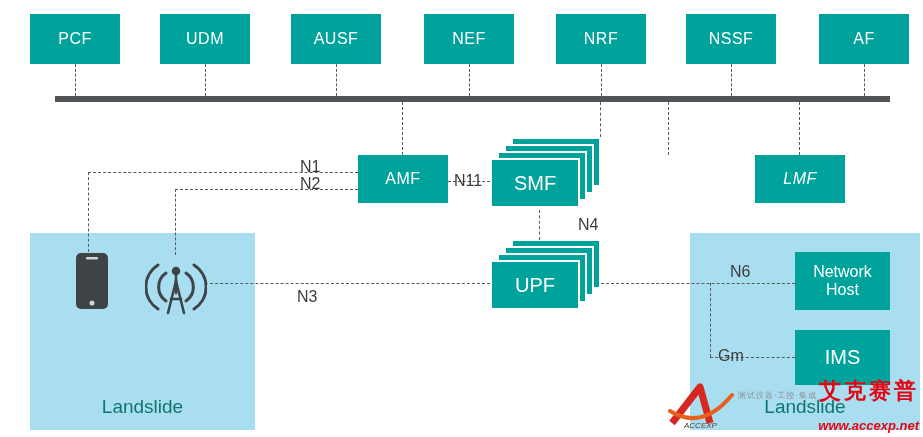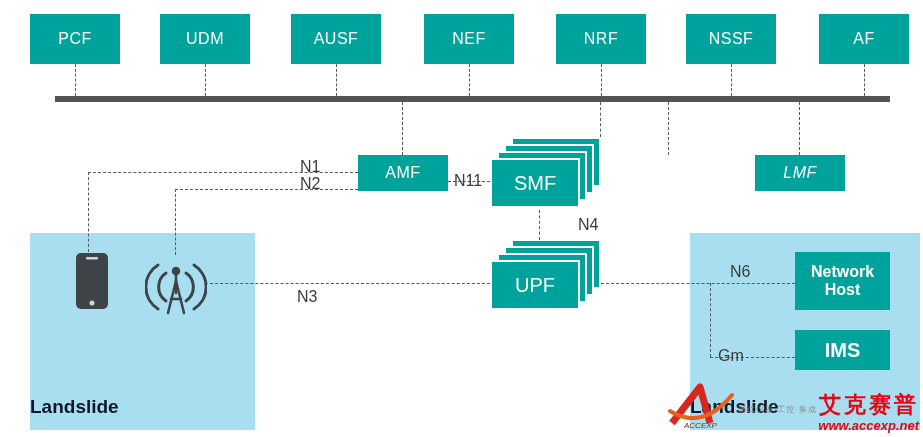--- a/index.html
+++ b/index.html
@@ -9,53 +9,53 @@
     --line:#58595B;
     --red:#E30613;
   }
   *{box-sizing:border-box;}
   body{margin:0;background:#fff;font-family:"Liberation Sans", sans-serif;}
   .stage{position:relative;width:923px;height:437px;background:#fff;overflow:hidden;}
 
   
   .nf{position:absolute;background:var(--teal);color:#fff;display:flex;align-items:center;justify-content:center;font-size:16px;letter-spacing:.5px;}
   .top-box{width:90px;height:50px;top:14px;}
-  .mid-box{width:90px;height:36px;top:155px;}
+  .mid-box{width:90px;height:48px;top:155px;}
 
   
   .stack-layer{position:absolute;width:90px;height:50px;background:var(--teal);border:2px solid #fff;}
   .stack-front{display:flex;align-items:center;justify-content:center;color:#fff;font-size:20px;}
 
   
   .bus{position:absolute;left:55px;top:96px;width:835px;height:6px;background:var(--bus);}
 
   
   .dash-v{position:absolute;width:0;border-left:1.6px dashed var(--line);}
   .dash-h{position:absolute;height:0;border-top:1.6px dashed var(--line);}
 
   
   .iface{position:absolute;font-size:16px;color:#3c3c3c;}
 
   
-  .zone{position:absolute;background:var(--light-blue);font-weight:bold;}
-  .zone-label{position:absolute;bottom:12px;left:0;width:100%;color:#0f172a;font-size:19px;}
+  .zone{position:absolute;background:var(--light-blue);}
+  .zone-label{position:absolute;bottom:12px;left:0;width:100%;text-align:center;color:#0f766e;font-size:19px;}
 
   .inner-box{position:absolute;background:var(--teal);color:#fff;display:flex;align-items:center;justify-content:center;text-align:center;}
   .nh-box{left:105px;top:19px;width:95px;height:58px;font-size:16px;line-height:1.15;}
-  .ims-box{left:105px;top:97px;width:95px;height:40px;font-size:20px;}
+  .ims-box{left:105px;top:97px;width:95px;height:55px;font-size:20px;}
 
   .icon-wrap{position:absolute;}
 
   
   .watermark{position:absolute;right:4px;bottom:4px;display:flex;align-items:flex-end;gap:4px;z-index:6;}
   .wm-text{display:flex;flex-direction:column;align-items:flex-end;}
   .wm-row{display:flex;align-items:baseline;gap:2px;}
   .wm-brand{color:var(--red);font-size:22px;font-weight:bold;letter-spacing:3px;line-height:1;}
   .wm-tagline{color:#8f8f8f;font-size:8px;letter-spacing:1px;}
-  .wm-url{color:var(--red);font-size:13px;font-weight:bold;font-style:italic;margin-top:2px;}
+  .wm-url{color:var(--red);font-size:13px;font-weight:bold;font-style:italic;margin-top:16px;}
 </style>
 </head>
 <body>
 
 <div class="stage">
 
   <div class="zone" style="left:30px;top:233px;width:225px;height:197px;">
     <div class="icon-wrap" style="left:45px;top:19px;">
       <svg width="34" height="58" viewBox="0 0 34 58">
         <rect x="1" y="1" width="32" height="56" rx="5" fill="#3E4347"></rect>

